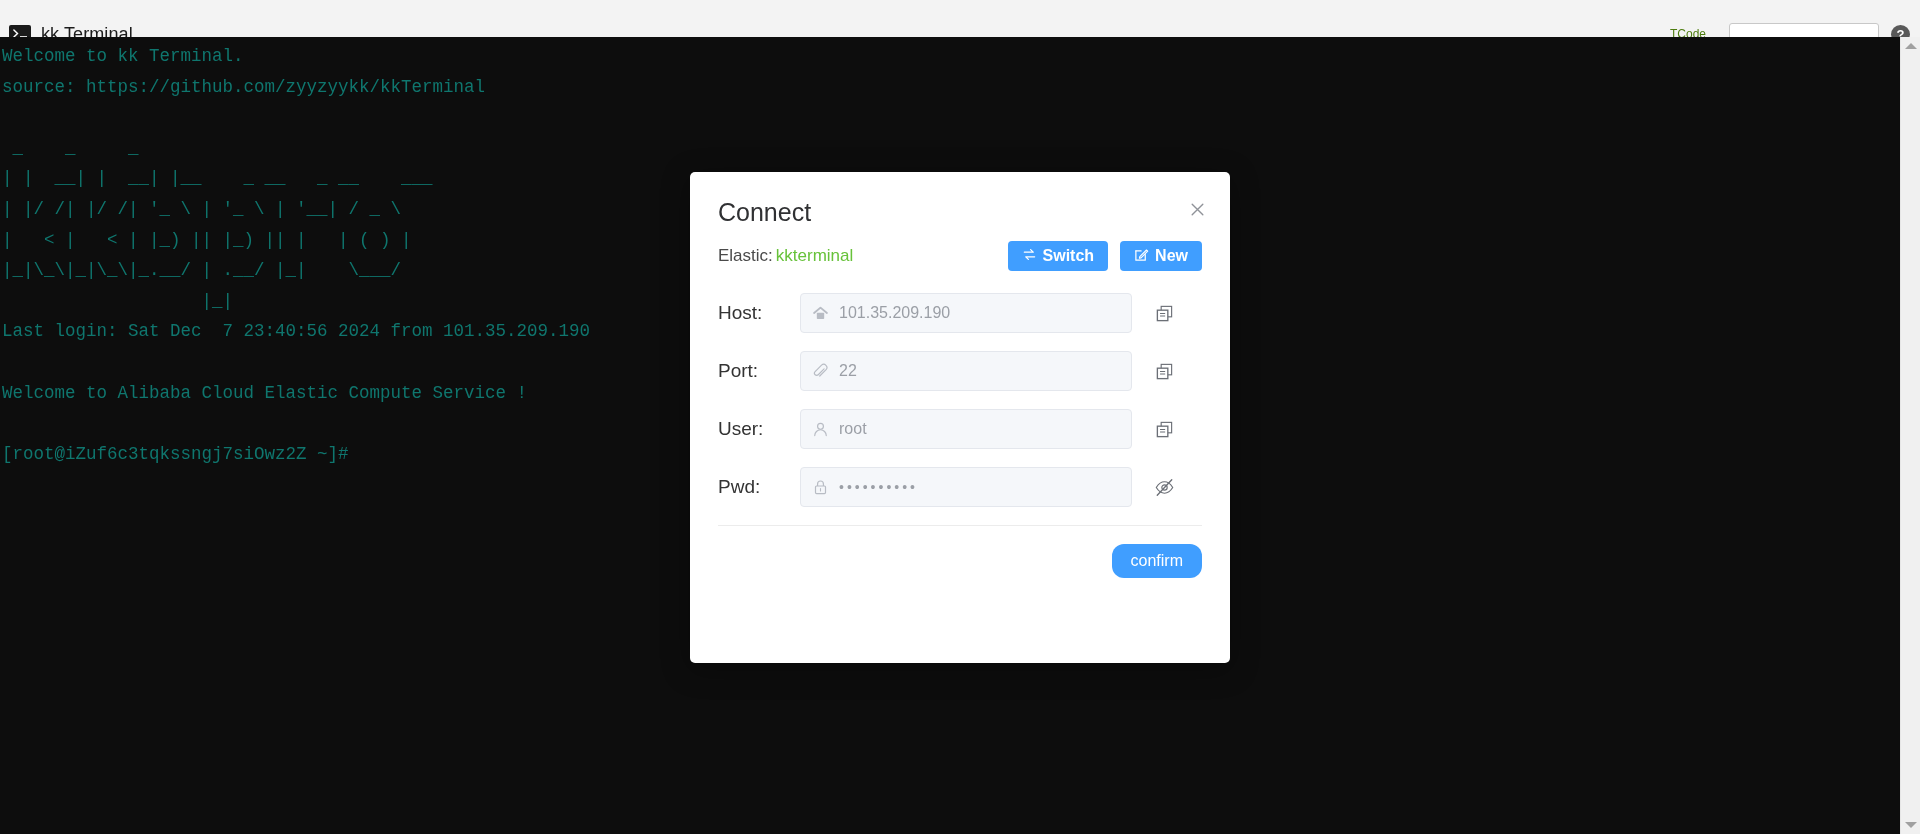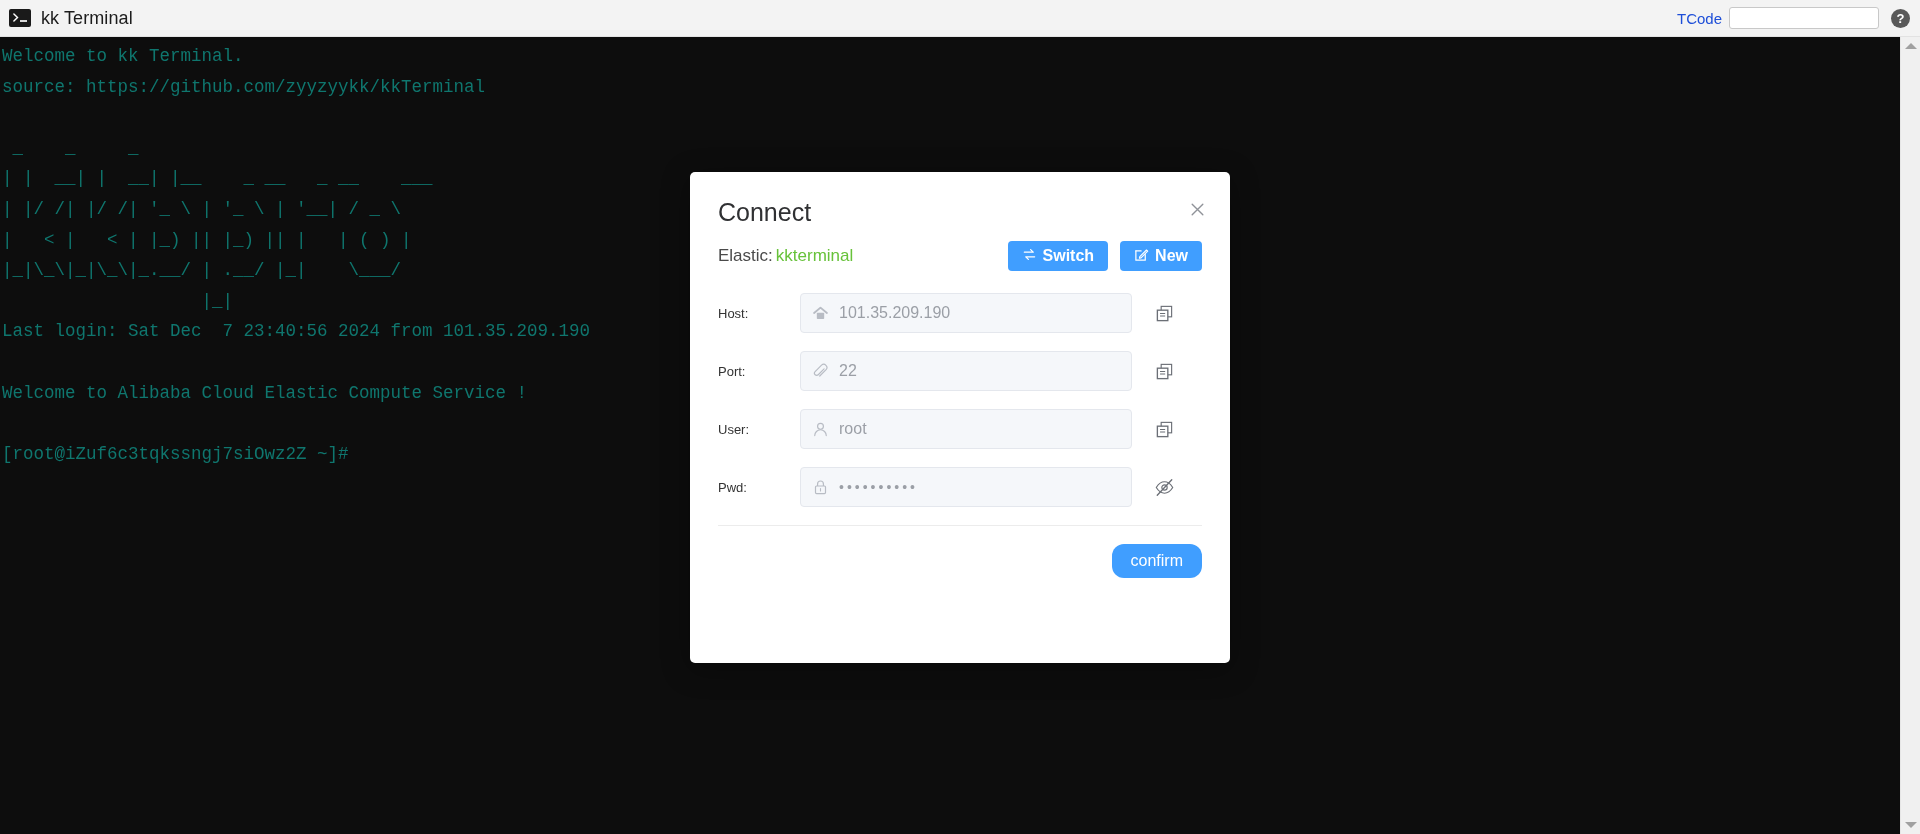--- a/index.html
+++ b/index.html
@@ -5,21 +5,21 @@
   * { box-sizing: border-box; margin: 0; padding: 0; }
   html, body {
     width: 1920px; height: 834px;
     overflow: hidden;
     font-family: "Liberation Sans", sans-serif;
     background: #f3f3f3;
   }
 
   
   #titlebar {
-    position: absolute; top: 0; left: 0;
+    position: absolute; top: 16px; left: 0;
     width: 1920px; height: 37px;
     background: #f3f3f3;
     border-bottom: 1px solid #e2e2e2;
     display: flex; align-items: center;
   }
   #app-icon {
     width: 22px; height: 18px;
     background: #1a1a1a;
     border-radius: 2px;
     margin-left: 9px;
@@ -40,23 +40,23 @@
     font-size: 18px;
     color: #1c1c1c;
     letter-spacing: .1px;
   }
   #tcode-wrap {
     margin-left: auto;
     display: flex; align-items: center;
     padding-right: 10px;
   }
   #tcode-label {
-    font-size: 15px;
-    color: #1d4ed8;
-    margin-right: 7px;
+    font-size: 12px;
+    color: #4d7c0f;
+    margin-right: 23px;
   }
   #tcode-input {
     width: 150px; height: 22px;
     border: 1px solid #c8c8c8;
     border-radius: 3px;
     background: #ffffff;
     font-size: 13px;
     padding: 0 5px;
     color: #222;
     font-family: "Liberation Sans", sans-serif;
@@ -145,21 +145,21 @@
   #dlg-body { padding: 0 28px; }
 
   .form-row {
     display: flex;
     align-items: center;
     margin-bottom: 18px;
     height: 40px;
   }
   .row-label {
     width: 82px;
-    font-size: 13px;
+    font-size: 19px;
     color: #333333;
     flex: 0 0 auto;
     text-align: left;
   }
   .opt-row { margin-bottom: 19px; height: 36px; }
   .opt-label {
     font-size: 17px; color: #4a4a4a;
   }
   .opt-value {
     font-size: 17px;

